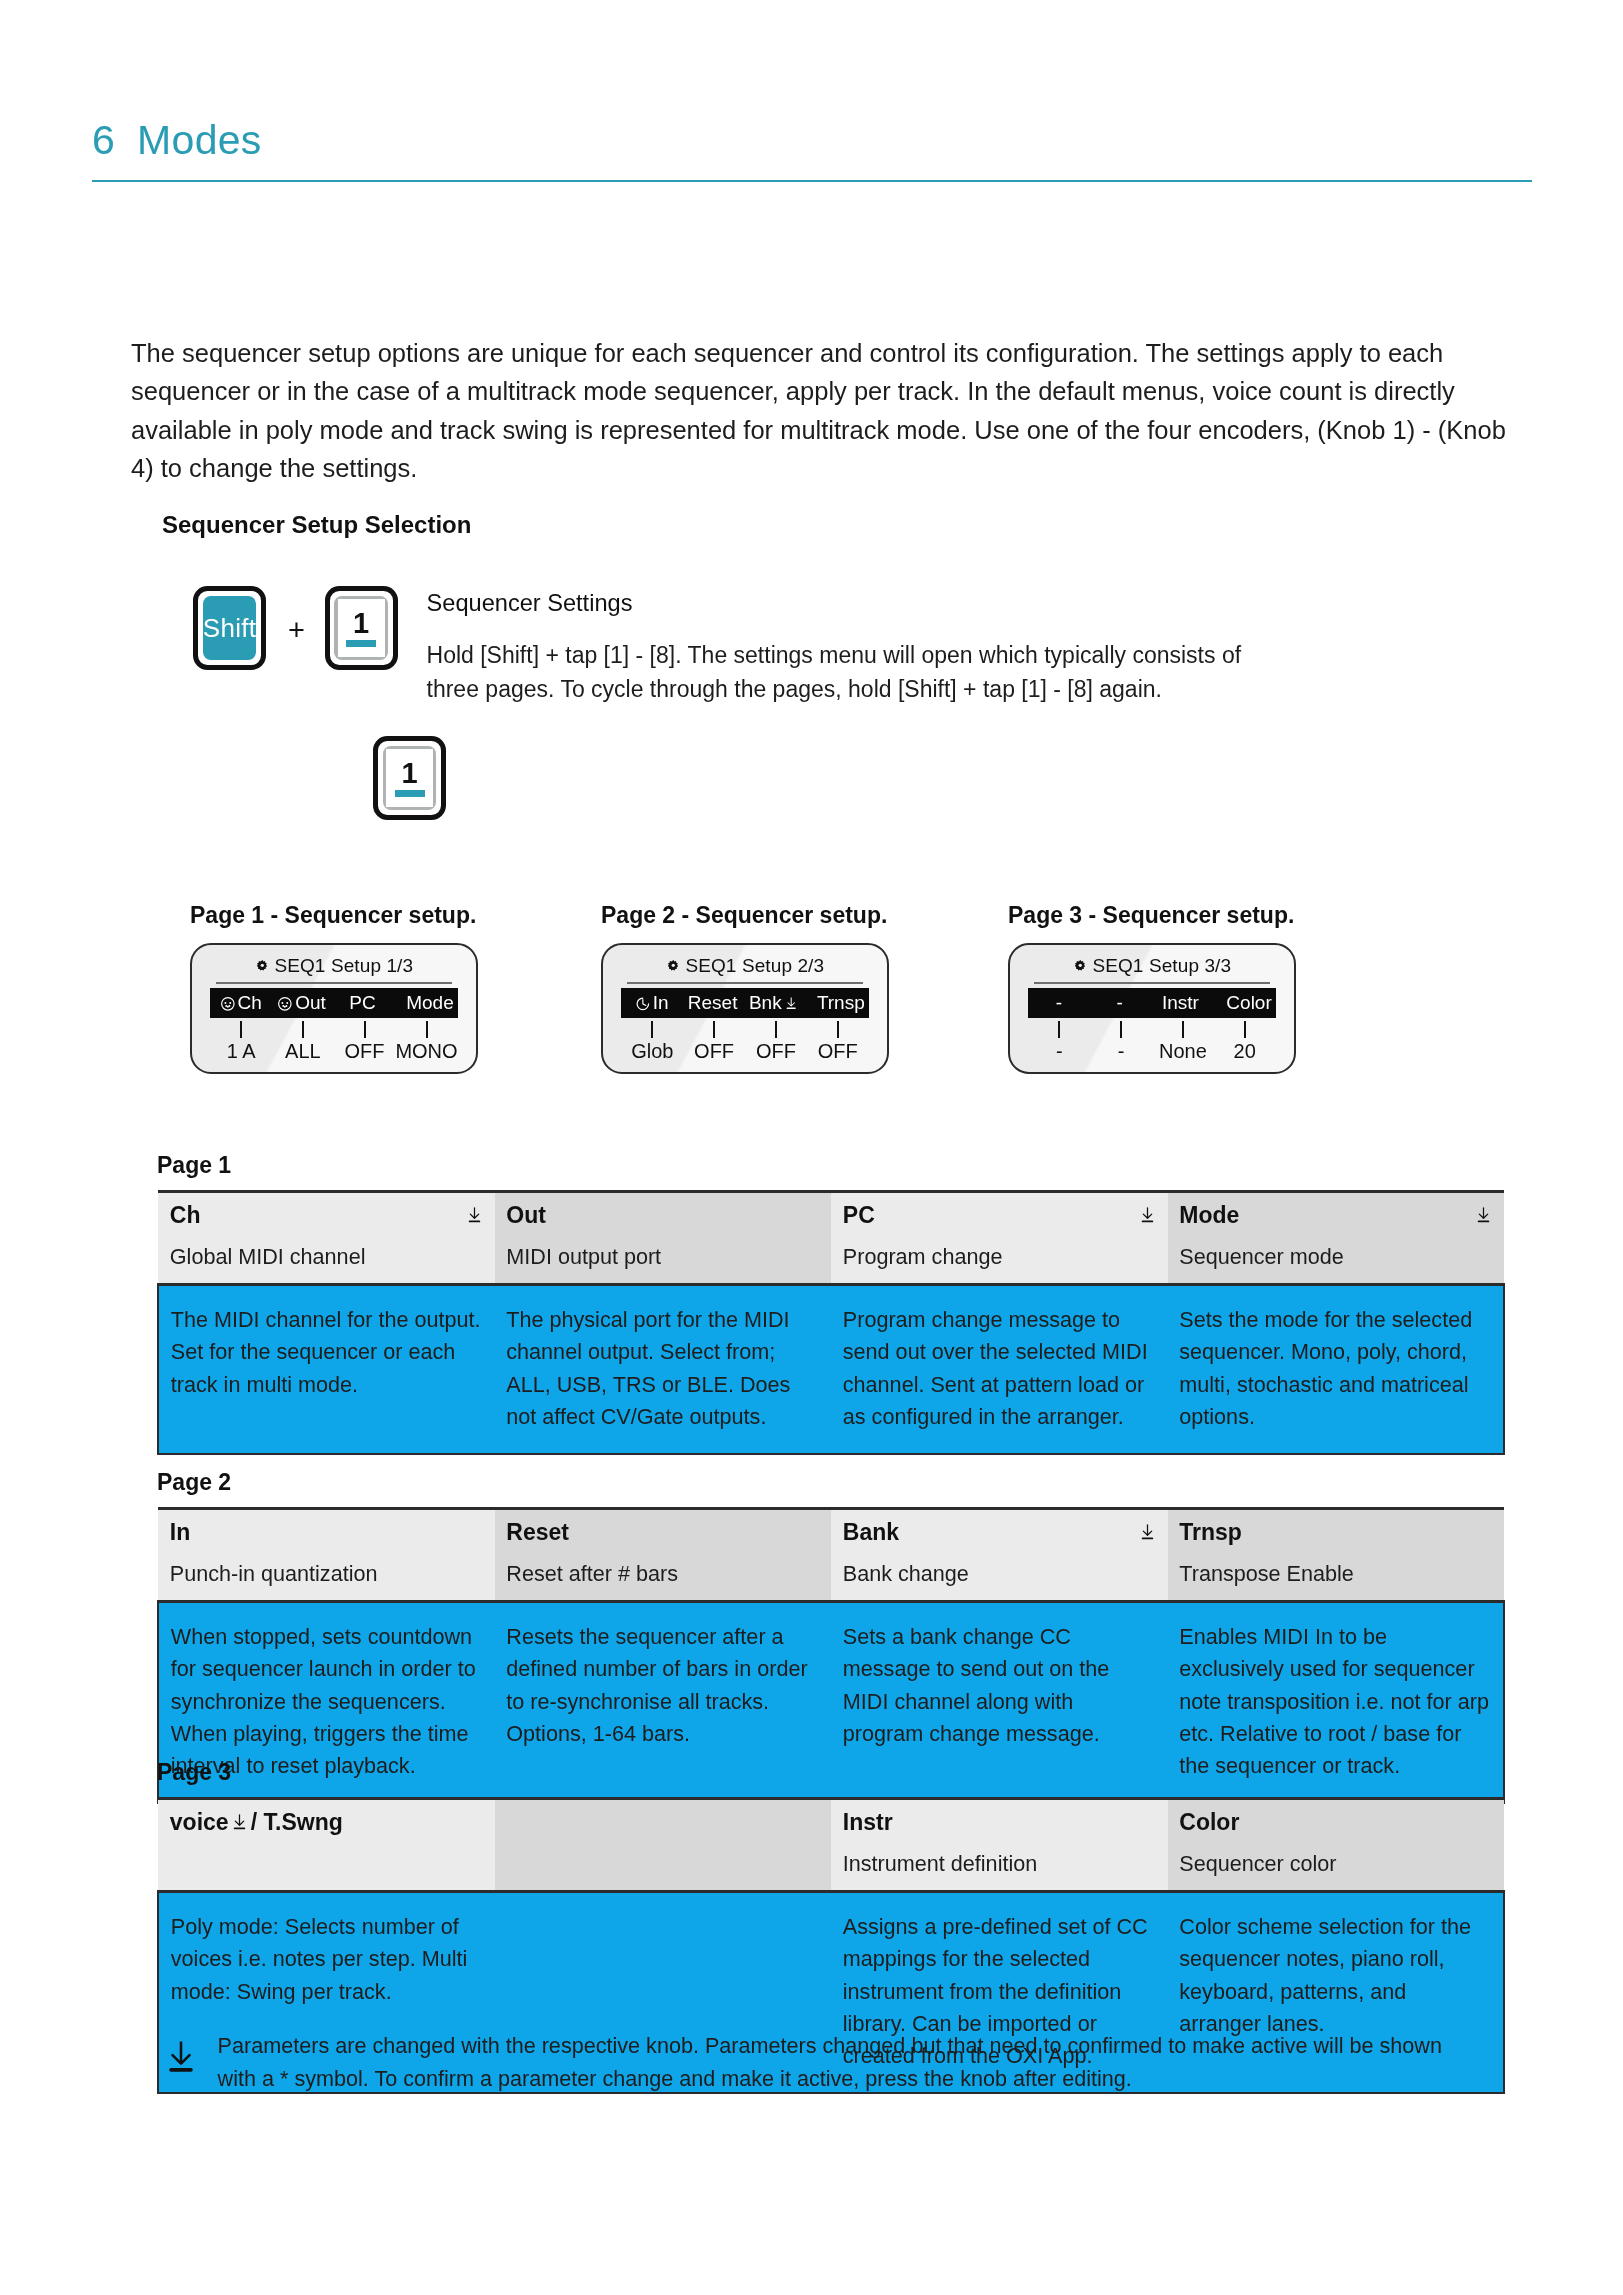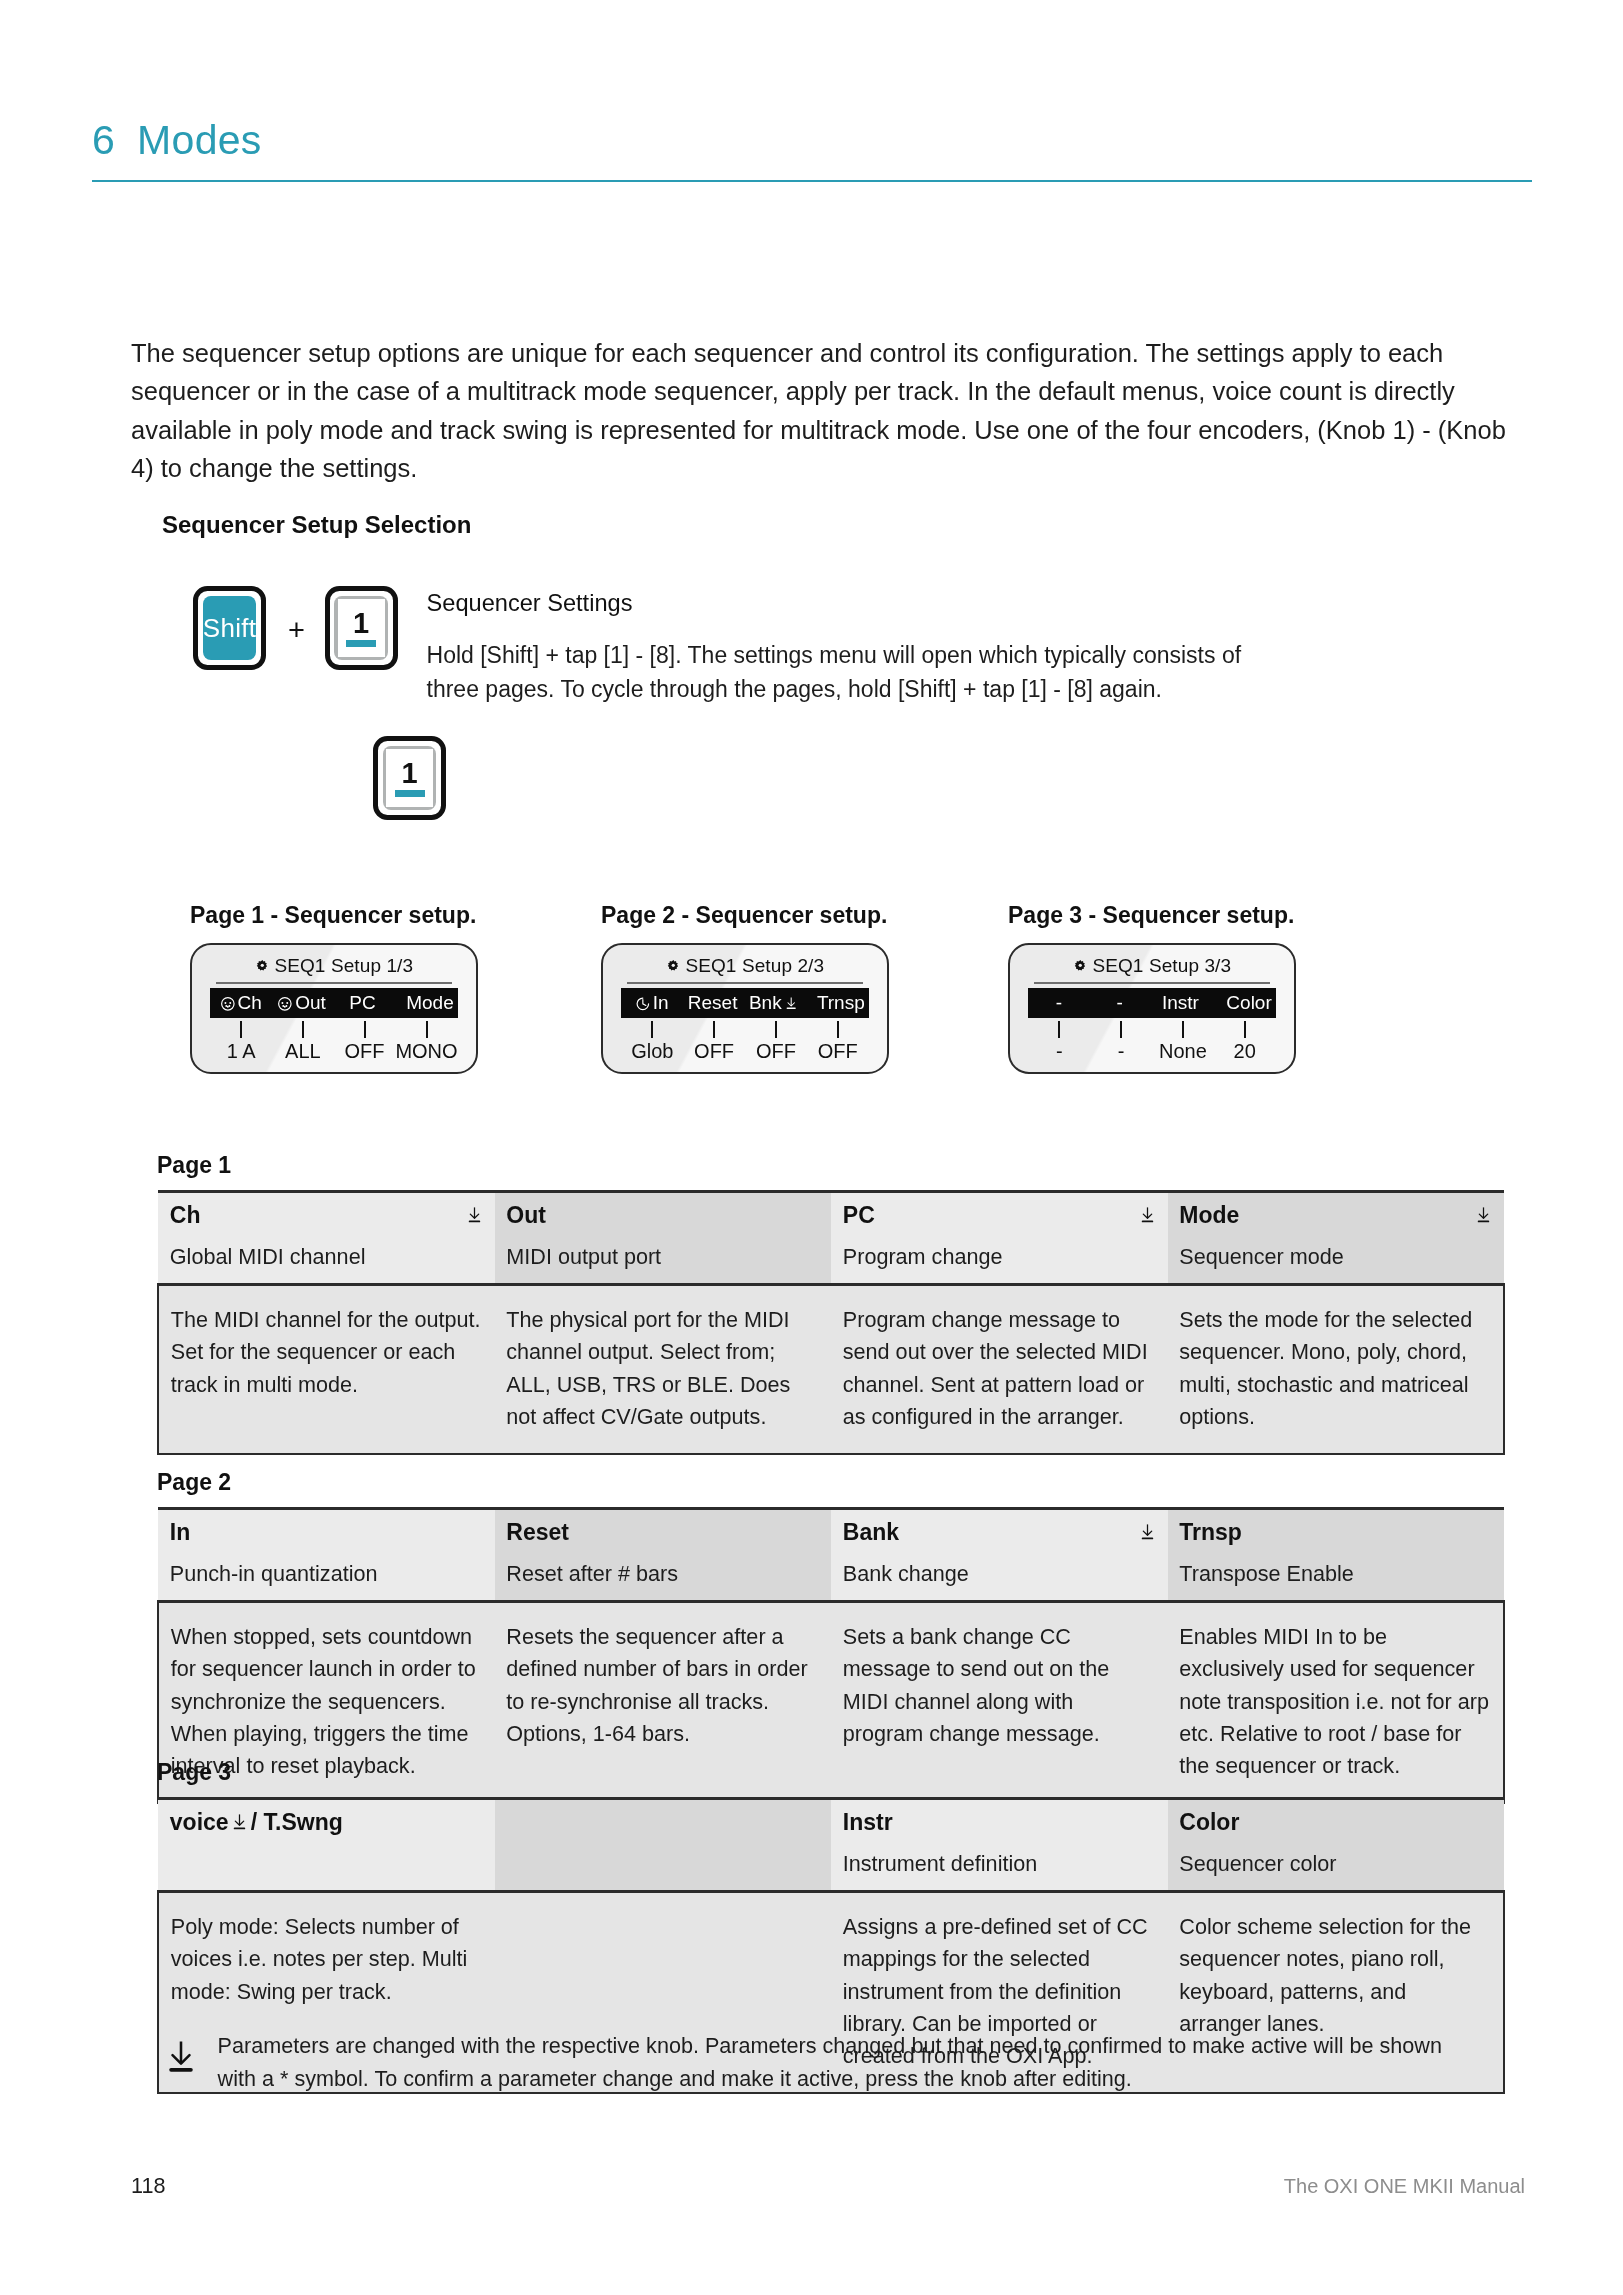--- a/index.html
+++ b/index.html
@@ -120,21 +120,21 @@
   .tbl .hdr-name {
     font-size:23px; font-weight:bold; color:#111;
     display:flex; align-items:center; justify-content:space-between; gap:6.5px;
   }
   .tbl .hdr-name span.nm { white-space:nowrap; }
   .tbl .hdr-desc { font-size:21.6px; color:#1d1d1d; margin-top:14.4px; }
   .tbl .body-cell { padding:18.3px 11.8px 19.6px 11.8px; font-size:21.6px; line-height:1.50; color:#1d1d1d; }
   .shade-a { background:#ebebeb; }
   .shade-b { background:#d8d8d8; }
   .tbl .row-head td { border-top:3.3px solid #2b2b2b; }
-  .tbl .row-body td { border-top:3.3px solid #2b2b2b; border-bottom:2px solid #2b2b2b; background:#e5e5e5; }
+  .tbl .row-body td { border-top:3.3px solid #2b2b2b; border-bottom:2px solid #2b2b2b; background:#0ea5e9; }
   .tbl .row-body td.edge-l { border-left:2px solid #2b2b2b; }
   .tbl .row-body td.edge-r { border-right:2px solid #2b2b2b; }
 
   .knob-ico { width:17px; height:19.6px; flex:none; }
   .knob-inline { width:17px; height:19.6px; vertical-align:-2.6px; margin:0 2.6px; }
 
   
   .bracket-note {
     position:absolute; display:flex; align-items:center; gap:0;
     font-size:21.6px; color:#1d1d1d; white-space:nowrap;
@@ -499,19 +499,15 @@
 
   <div class="footnote">
     <svg class="bigknob" viewBox="0 0 24 28">
       <path d="M12 2v15" stroke="#111" stroke-width="1.8" fill="none"></path>
       <path d="M6 11.6L12 17.6l6-6" stroke="#111" stroke-width="1.8" fill="none" stroke-linecap="round" stroke-linejoin="round"></path>
       <path d="M5 22h14" stroke="#111" stroke-width="2.6" fill="none" stroke-linecap="round"></path>
     </svg>
     <div class="fn-text">Parameters are changed with the respective knob. Parameters changed but that need to confirmed to make active will be shown with a * symbol. To confirm a parameter change and make it active, press the knob after editing.</div>
   </div>
 
-  <div class="footer">
-    <div class="pg">118</div>
-    <div class="mn">The OXI ONE MKII Manual</div>
-  </div>
 
 </div>
 
 
 </body></html>

